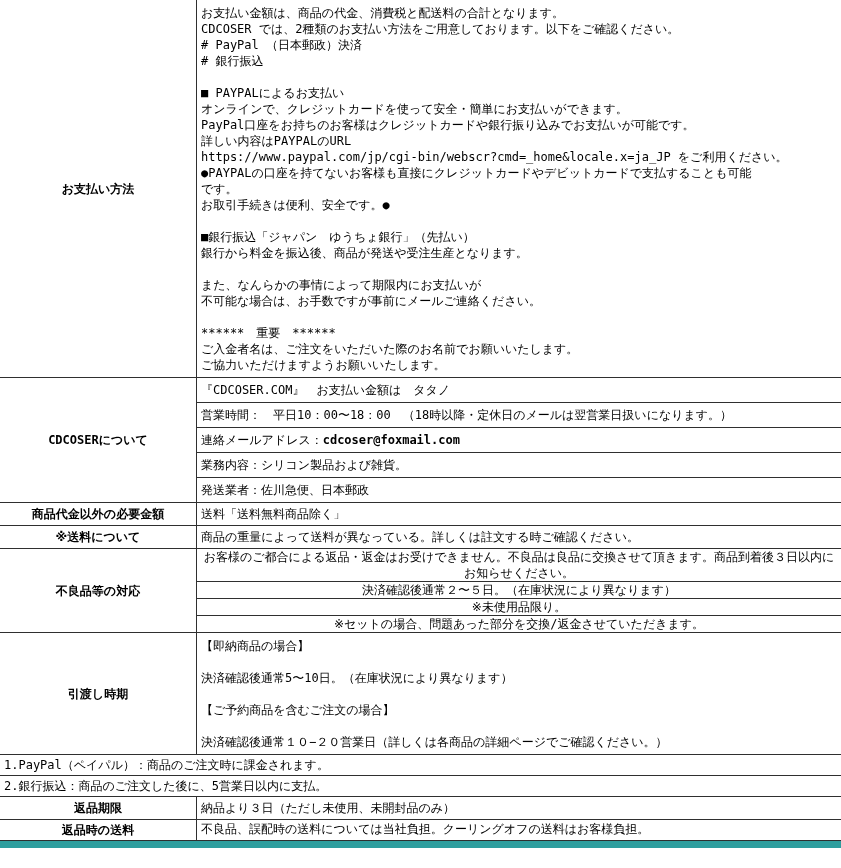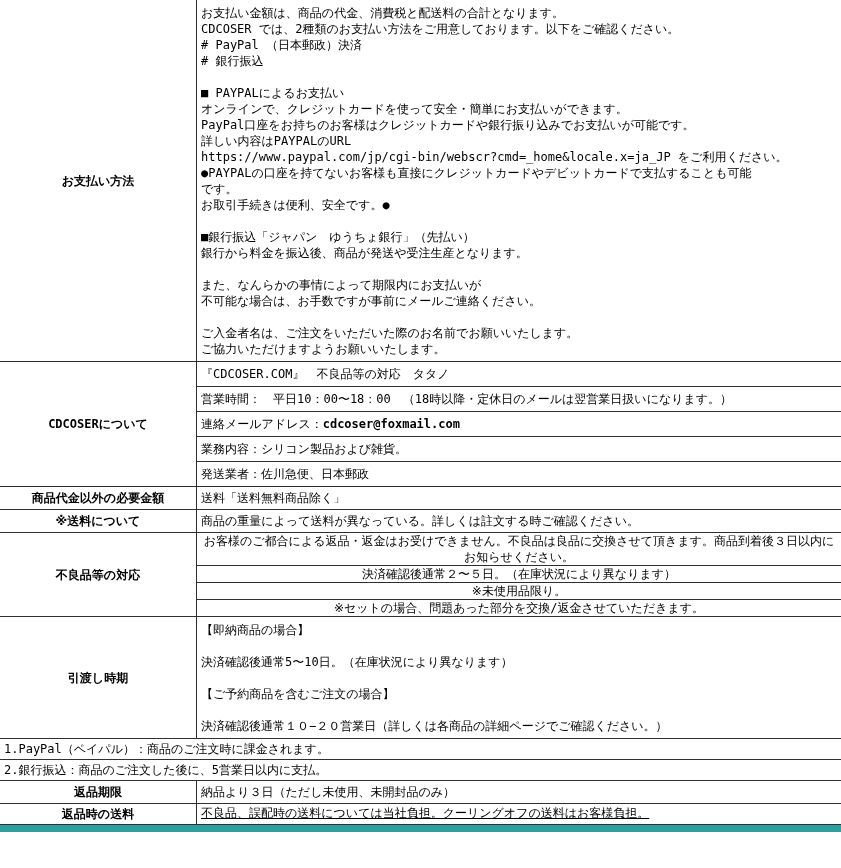--- a/index.html
+++ b/index.html
@@ -35,21 +35,21 @@
   .pline { line-height: 16px; min-height: 16px; padding: 0 4px; }
   .pad-v { padding-top: 5px; padding-bottom: 4px; }
   .subrow {
     line-height: 16px;
     padding: 4px 4px;
   }
   .subrow:not(:last-child) { border-bottom: 1px solid #2f2f2f; }
   .tight .subrow { padding: 0 4px; min-height: 16px; text-align: center; }
   .mid .subrow { padding: 2px 4px; }
   .single { padding: 3px 4px; line-height: 16px; }
-  .single.thin { padding: 1px 4px; text-decoration: underline; }
+  .single.thin { padding: 1px 4px; }
   .bold { font-weight: bold; }
   .teal-bar {
     width: 841px;
     height: 7px;
     background: #2E9E9E;
   }
 </style>
 </head>
 <body>
 
@@ -71,29 +71,30 @@
       <div class="pline">●PAYPALの口座を持てないお客様も直接にクレジットカードやデビットカードで支払することも可能</div>
       <div class="pline">です。</div>
       <div class="pline">お取引手続きは便利、安全です。●</div>
       <div class="pline"></div>
       <div class="pline">■銀行振込「ジャパン　ゆうちょ銀行」（先払い）</div>
       <div class="pline">銀行から料金を振込後、商品が発送や受注生産となります。</div>
       <div class="pline"></div>
       <div class="pline">また、なんらかの事情によって期限内にお支払いが</div>
       <div class="pline">不可能な場合は、お手数ですが事前にメールご連絡ください。</div>
       <div class="pline"></div>
+      <div class="pline">******　重要　******</div>
       <div class="pline">ご入金者名は、ご注文をいただいた際のお名前でお願いいたします。</div>
       <div class="pline">ご協力いただけますようお願いいたします。</div>
     </div>
   </div>
 
   <div class="row">
     <div class="label-cell">CDCOSERについて</div>
     <div class="content-cell">
-      <div class="subrow">『CDCOSER.COM』　不良品等の対応　タタノ</div>
+      <div class="subrow">『CDCOSER.COM』　お支払い金額は　タタノ</div>
       <div class="subrow">営業時間：　平日10：00〜18：00　（18時以降・定休日のメールは翌営業日扱いになります。）</div>
       <div class="subrow"><span>連絡メールアドレス：</span><span class="bold">cdcoser@foxmail.com</span></div>
       <div class="subrow">業務内容：シリコン製品および雑貨。</div>
       <div class="subrow">発送業者：佐川急便、日本郵政</div>
     </div>
   </div>
 
   <div class="row">
     <div class="label-cell">商品代金以外の必要金額</div>
     <div class="content-cell">

